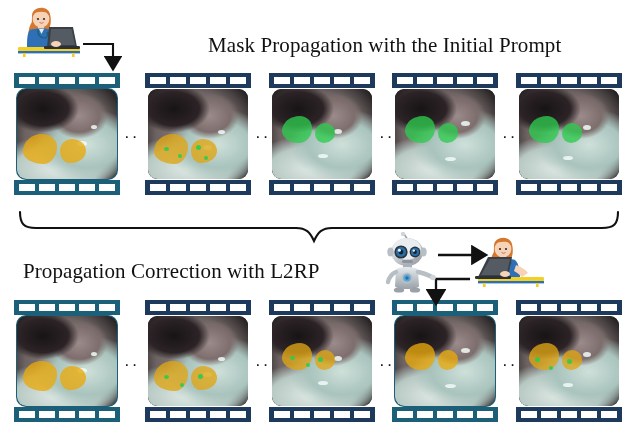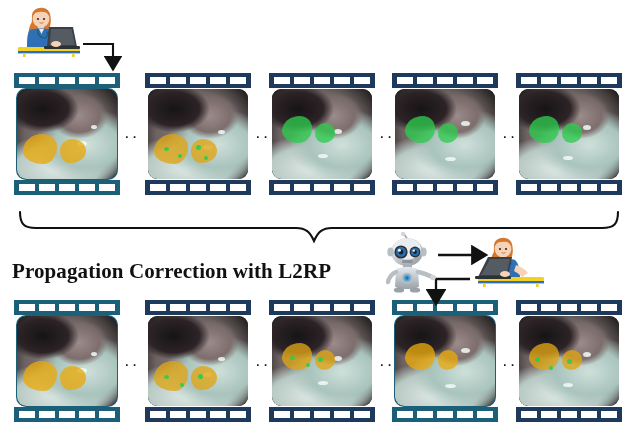--- a/index.html
+++ b/index.html
@@ -5,21 +5,21 @@
   html,body{margin:0;padding:0;background:#ffffff;}
   body{width:636px;height:447px;position:relative;overflow:hidden;
        font-family:"Liberation Serif",serif;color:#111;}
 
   .fig{position:absolute;inset:0;}
 
   
   .title{position:absolute;white-space:nowrap;font-size:21px;color:#111;
          font-family:"Liberation Serif",serif;letter-spacing:.1px;}
   #title-top{left:208px;top:33px;}
-  #title-bottom{left:12px;top:259px;font-weight:bold;}
+  #title-bottom{left:23px;top:259px;}
 
   
   .strip{position:absolute;box-sizing:border-box;}
   .strip .bar{position:absolute;left:0;width:100%;height:15px;
               background:#1d3a5c;display:flex;align-items:center;
               justify-content:space-around;padding:0 3px;box-sizing:border-box;}
   .strip .bar.top{top:0;}
   .strip .bar.bot{bottom:0;}
   .strip .bar i{display:block;width:16%;height:7px;background:#ffffff;}
   .strip.accent .bar{background:#1c5f78;}
@@ -64,20 +64,21 @@
 
   
   .icon-person{position:absolute;}
   .icon-robot{position:absolute;}
 </style>
 </head>
 <body>
 
 <div class="fig">
 
+  <div class="title" id="title-top">Mask Propagation with the Initial Prompt</div>
 
   <div class="strip accent" style="left:14px;top:73px;width:106px;height:122px;">
     <div class="bar top">
       <i></i>
         <i></i>
         <i></i>
         <i></i>
         <i></i>
     </div>
     <div class="frame">

